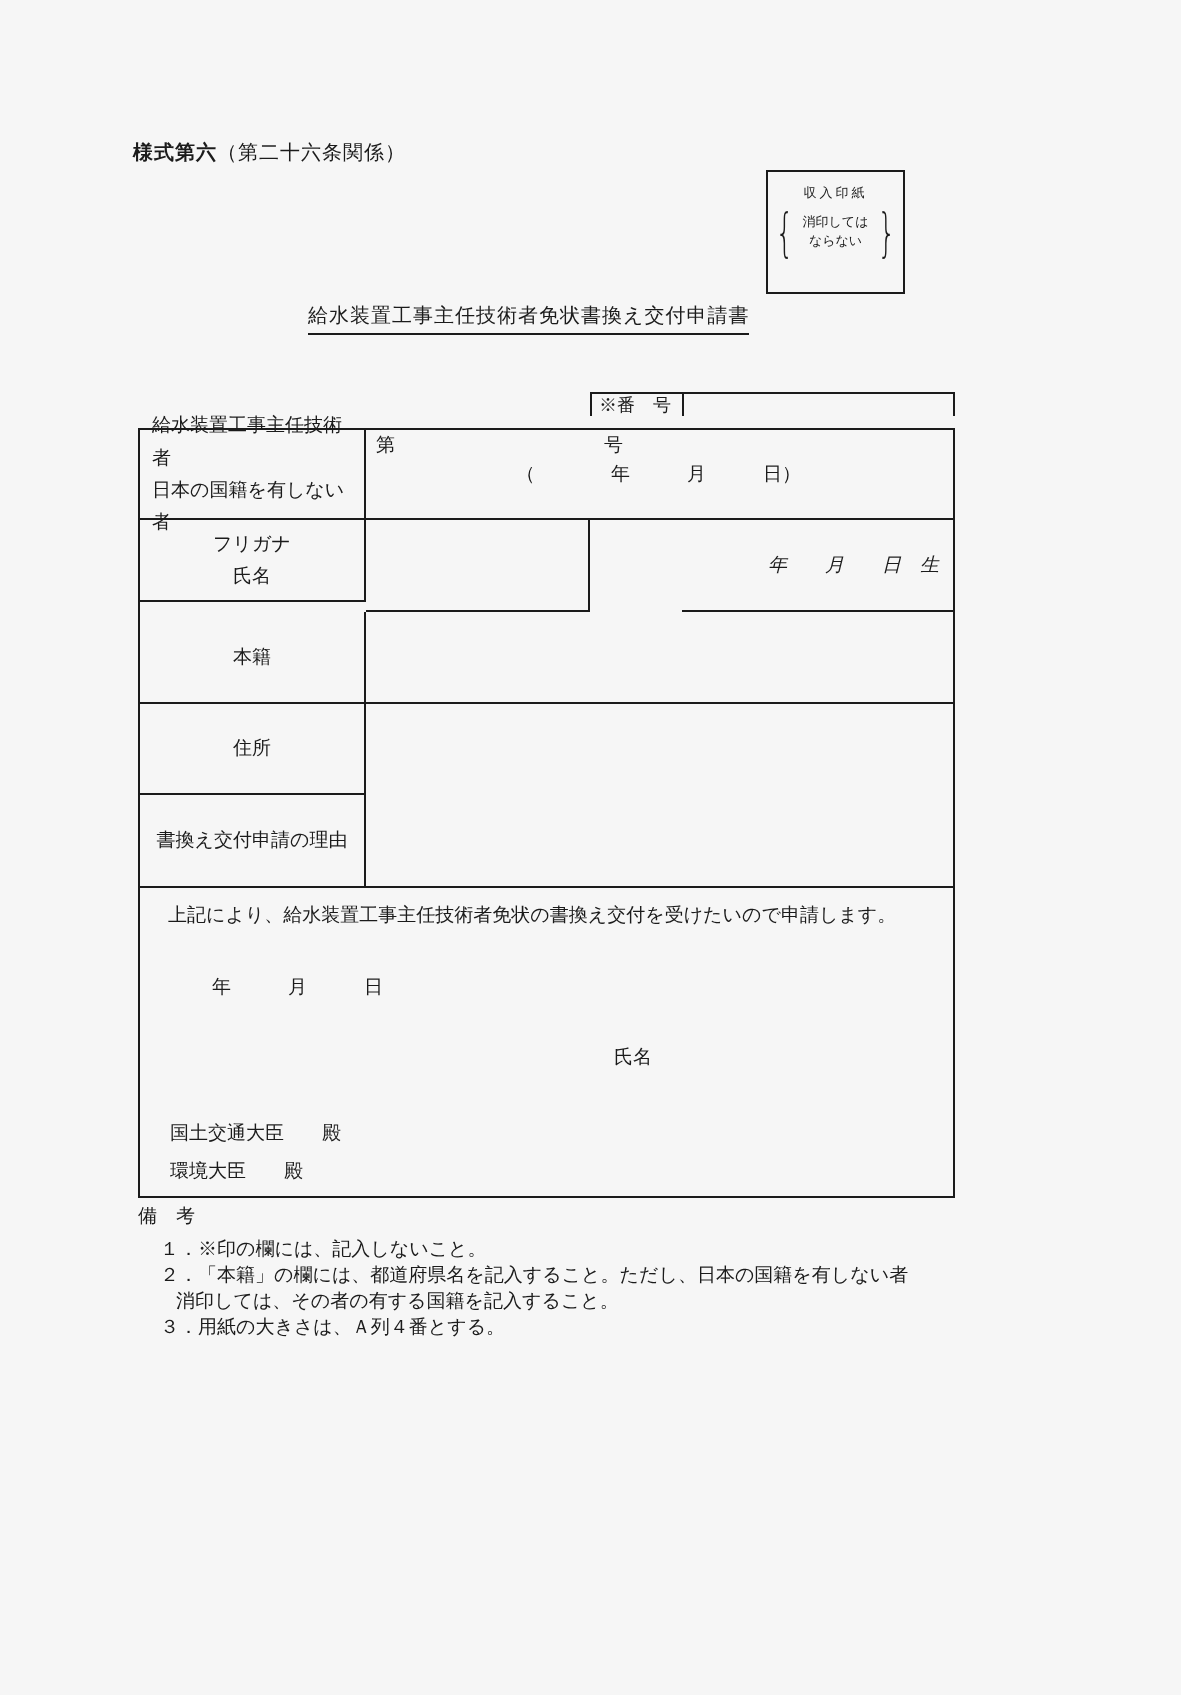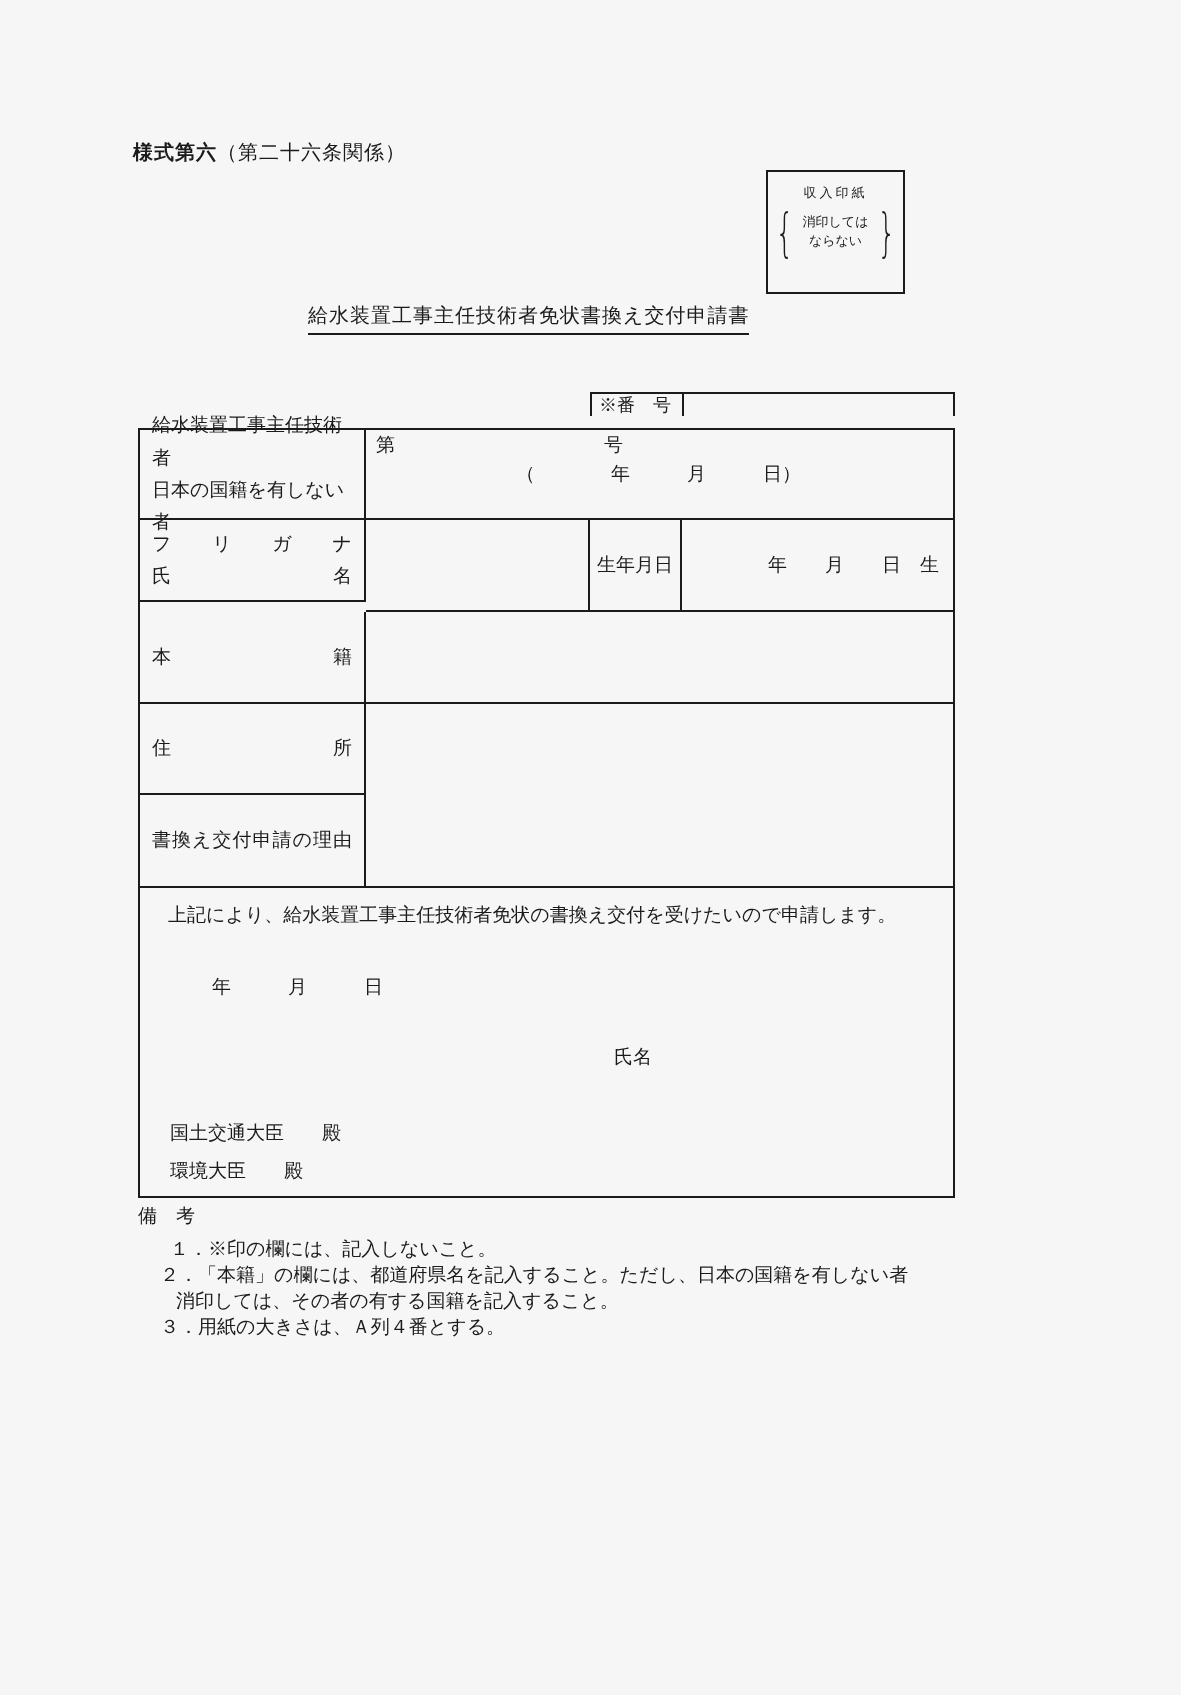--- a/index.html
+++ b/index.html
@@ -50,51 +50,51 @@
   }
   .number-value { position:absolute; left:92px; top:0; right:0; height:100%; }
 
   
   .main-table {
     left:138px; top:428px; width:817px; height:770px;
     border:2px solid #1b1b1b;
   }
   .cell { position:absolute; }
   .br { border-right:2px solid #1b1b1b; }
-  .bb { border-bottom:2px solid #1b1b1b; }
+  .bb { border-bottom:2px solid #1b1b1b;align-items:center; }
   .label-cell {
     display:flex; flex-direction:column; justify-content:center;
     padding:0 12px; line-height:1.7;
   }
   .justify-label { text-align:justify; text-align-last:justify; }
 
   .license-value { }
   .license-line1 { padding-left:10px; line-height:1.55; }
   .license-line2 { padding-left:150px; line-height:1.55; }
 
   .dob-label-cell { display:flex; align-items:center; justify-content:center; }
-  .dob-value-cell { display:flex; align-items:center; justify-content:flex-end; padding-right:14px; }
+  .dob-value-cell { display:flex; align-items:center; justify-content:flex-end; padding-right:14px;font-style:italic; }
 
   .jusho-value-cell span { position:absolute; top:22px; }
   .postal-label { left:10px; }
   .phone-label { left:246px; }
   .phone-dashes { left:400px; }
 
   .bottom-section { left:0; top:458px; width:813px; height:308px; }
   .decl-statement { left:28px; top:14px; }
   .decl-date { left:72px; top:86px; }
   .decl-name { left:474px; top:156px; }
   .decl-addr1 { left:30px; top:232px; }
   .decl-addr2 { left:30px; top:270px; }
 
   
   .remarks { left:138px; top:1203px; width:860px; }
   .remarks-heading { position:absolute; left:0; top:0; }
   .remark-line { position:absolute; }
-  .remark-1 { left:32px; top:33px; }
+  .remark-1 { left:22px; top:33px; }
   .remark-2 { left:22px; top:59px; }
   .remark-2b { left:38px; top:85px; }
   .remark-3 { left:22px; top:111px; }
 </style>
 </head>
 <body>
 
 <div class="page">
 
   <div class="abs form-code">
@@ -129,23 +129,20 @@
     <div class="cell bb license-value" style="left:226px;top:0;width:587px;height:90px;">
       <div class="license-line1">第　　　　　　　　　　　号</div>
       <div class="license-line2">（　　　　年　　　月　　　日）</div>
     </div>
 
     <div class="cell label-cell br bb" style="left:0;top:90px;width:226px;height:82px;">
       <div class="justify-label">フリガナ</div>
       <div class="justify-label">氏名</div>
     </div>
     <div class="cell br bb" style="left:226px;top:90px;width:224px;height:92px;"></div>
-    <div class="cell br bb dob-label-cell" style="left:450px;top:90px;width:92px;height:92px;">
-      <div>生年月日</div>
-    </div>
     <div class="cell bb dob-value-cell" style="left:542px;top:90px;width:271px;height:92px;">
       <div>年　　月　　日　生</div>
     </div>
 
     <div class="cell label-cell br bb" style="left:0;top:182px;width:226px;height:92px;">
       <div class="justify-label">本籍</div>
     </div>
     <div class="cell bb" style="left:226px;top:182px;width:587px;height:92px;"></div>
 
     <div class="cell label-cell br bb" style="left:0;top:274px;width:226px;height:91px;">

